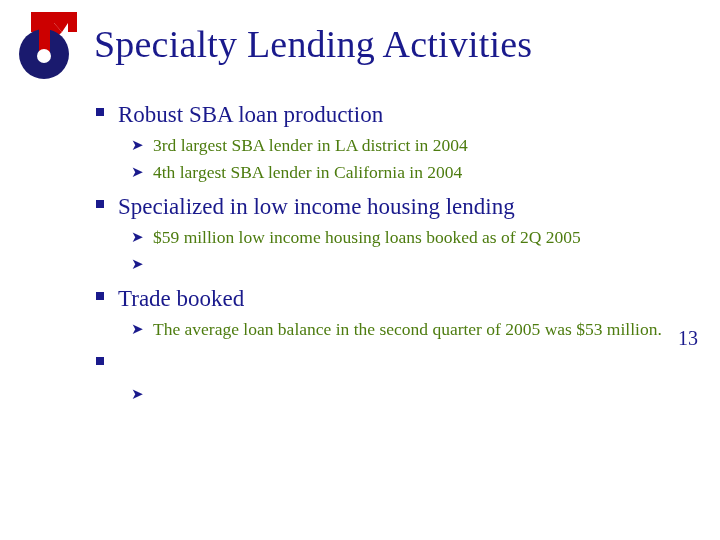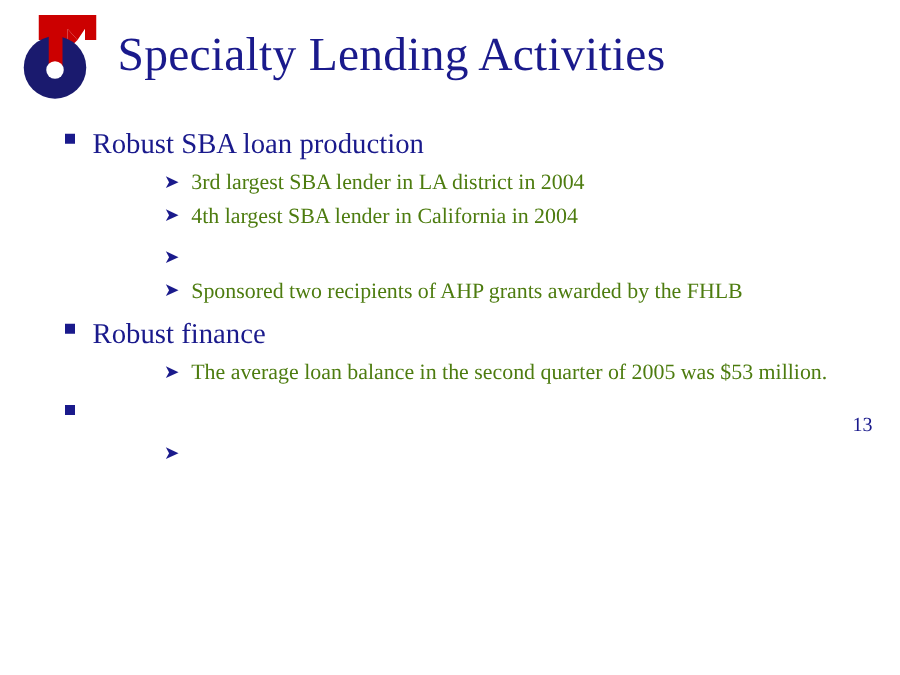--- a/index.html
+++ b/index.html
@@ -46,21 +46,21 @@
   .body {
     position: absolute;
     left: 0;
     top: 100px;
     width: 720px;
   }
   .l1 {
     display: flex;
     align-items: flex-start;
     margin: 0 0 2px 0;
-    padding-left: 52px;
+    padding-left: 96px;
   }
   .l1 .bullet {
     width: 22px;
     flex: 0 0 22px;
     color: #1a1a8c;
     font-size: 13px;
     line-height: 30px;
     font-family: "DejaVu Sans", sans-serif;
   }
   .l1 .bullet .sq {
@@ -98,21 +98,21 @@
     line-height: 27px;
     color: #4d7c0f;
     max-width: 562px;
   }
   .grp { margin-bottom: 6px; }
   
   .page-num {
     position: absolute;
     right: 22px;
     bottom: 30px;
-    font-size: 16px;
+    font-size: 20px;
     color: #1a1a8c;
     font-family: "Liberation Serif", serif;
   }
 </style>
 </head>
 <body>
 
 <div class="slide">
 
   <div class="logo">
@@ -144,35 +144,39 @@
           <span class="txt">3rd largest SBA lender in LA district in 2004</span>
         </div>
         <div class="l2">
           <span class="bullet">➤</span>
           <span class="txt">4th largest SBA lender in California in 2004</span>
         </div>
       </div>
     </div>
 
     <div class="grp">
+      <div class="l1">
+        <span class="bullet"><span class="sq"></span></span>
+        <span class="txt">Specialized in low income housing lending</span>
+      </div>
       <div class="l2wrap">
         <div class="l2">
           <span class="bullet">➤</span>
+          <span class="txt">$59 million low income housing loans booked as of 2Q 2005</span>
         </div>
         <div class="l2">
           <span class="bullet">➤</span>
-          <span class="txt">Sponsored two recipients of AHP grants awarded by the FHLB</span>
         </div>
       </div>
     </div>
 
     <div class="grp">
       <div class="l1">
         <span class="bullet"><span class="sq"></span></span>
-        <span class="txt">Robust finance</span>
+        <span class="txt">Trade booked</span>
       </div>
       <div class="l2wrap">
         <div class="l2">
           <span class="bullet">➤</span>
           <span class="txt">The average loan balance in the second quarter of 2005 was $53 million.</span>
         </div>
       </div>
     </div>
 
     <div class="grp">

